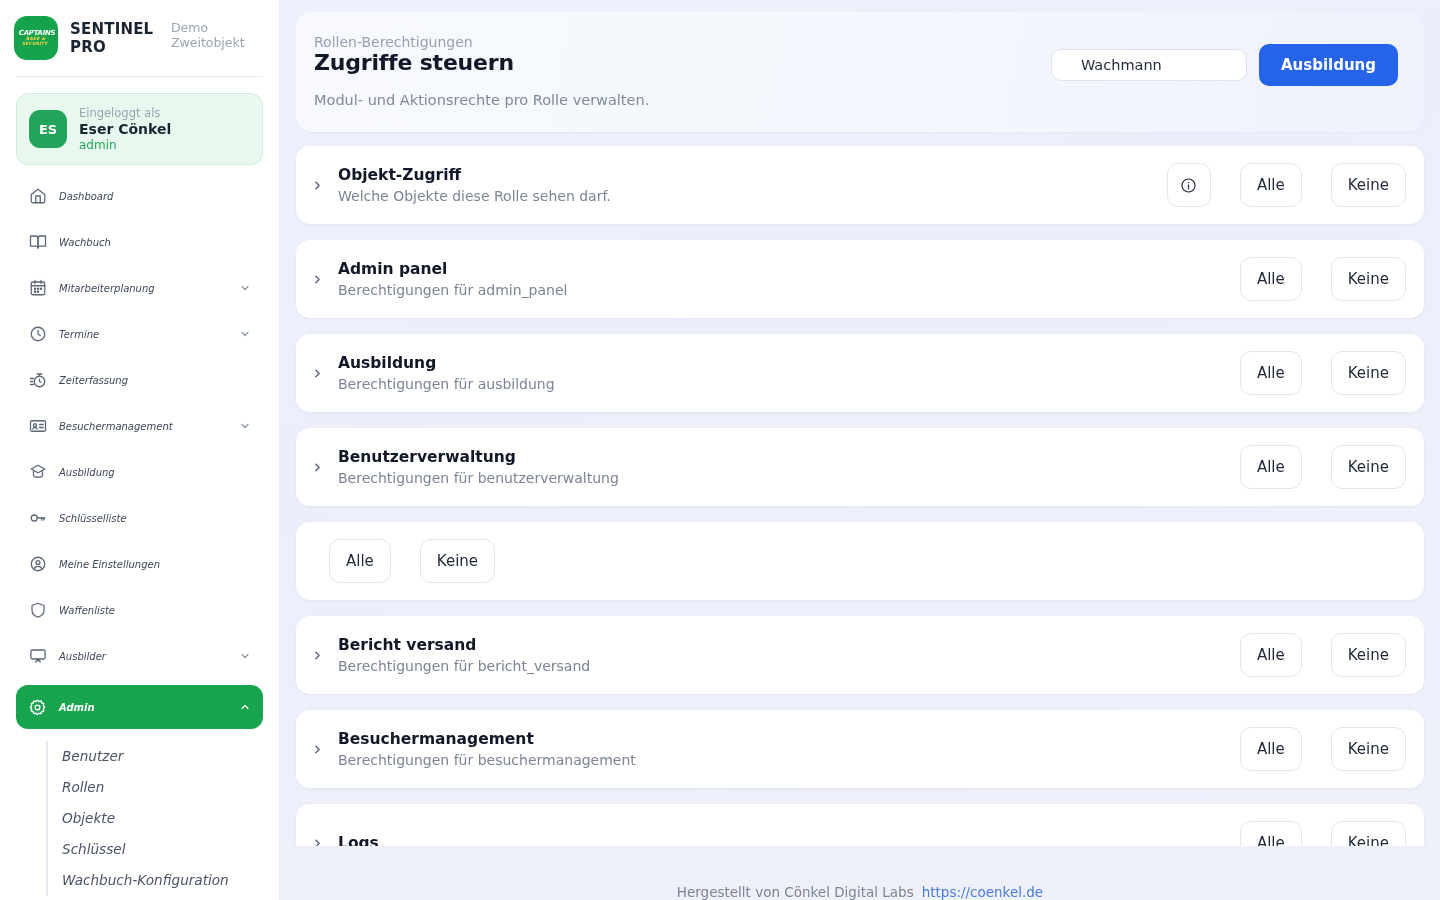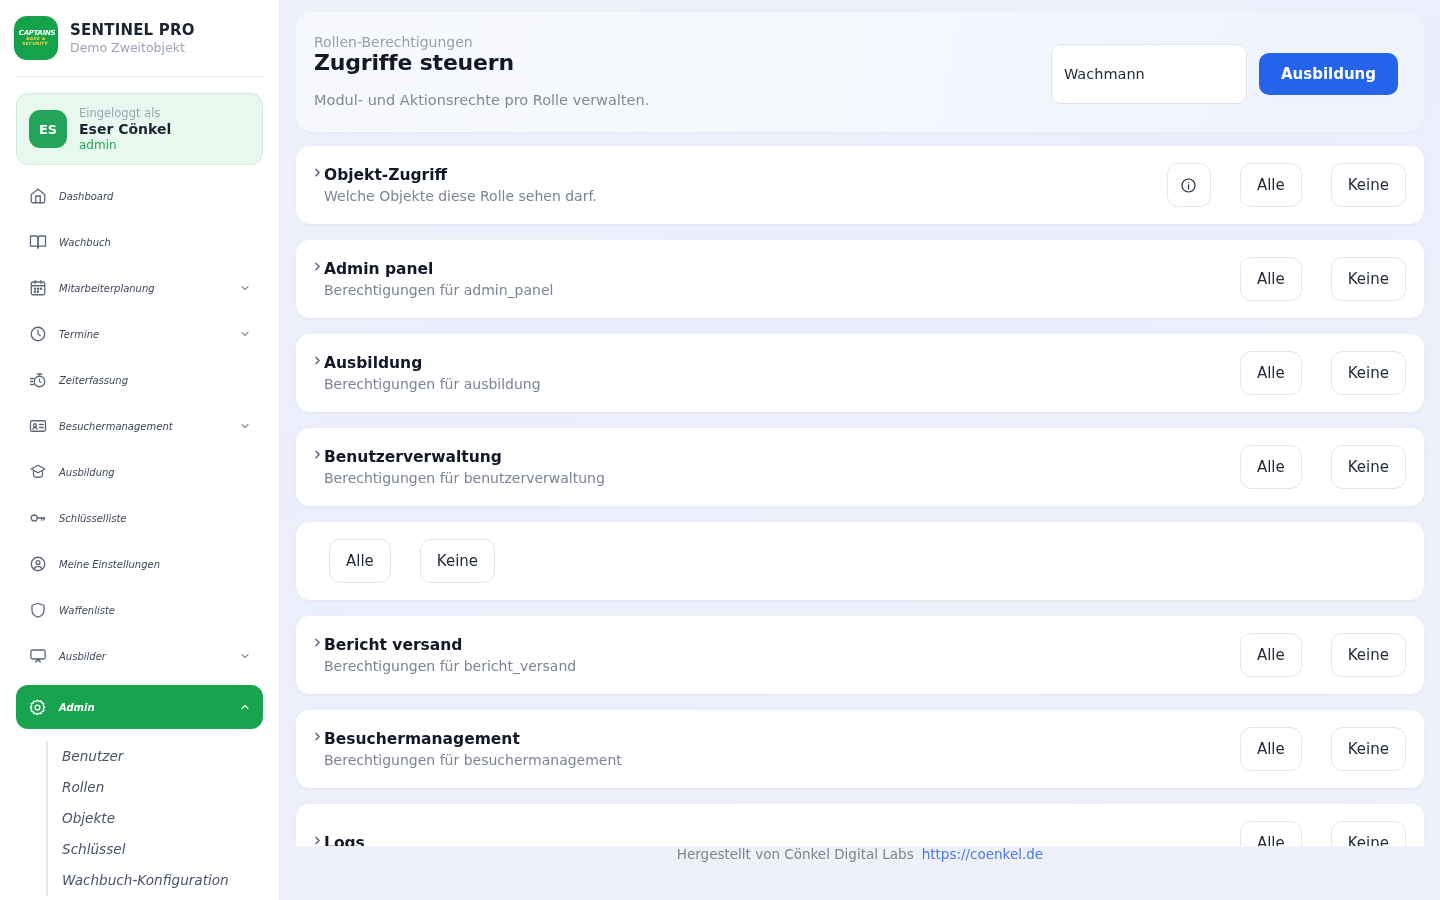--- a/index.html
+++ b/index.html
@@ -27,21 +27,21 @@
     background: #14a34a;
     display: flex; align-items: center; justify-content: center;
     flex: 0 0 44px; overflow: hidden;
   }
   .brand-logo .mark {
     font-size: 7px; font-weight: 700; color: #ffffff;
     line-height: 1.05; letter-spacing: -0.3px; text-align: center;
     transform: skewX(-10deg);
   }
   .brand-logo .mark .sub { color: #f2d24b; font-size: 4.4px; letter-spacing: 0.2px; }
-  .brand-text { display: flex; flex-direction: column; gap: 1px; }
+  .brand-text { display: flex; flex-direction: row; gap: 1px; }
   .brand-title { font-size: 15px; font-weight: 700; color: #1b2431; letter-spacing: .2px; }
   .brand-sub { font-size: 12.5px; color: #9aa4b2; }
 
   .sb-divider { height: 1px; background: #e9edf3; margin: 16px 16px 0 16px; }
 
   .usercard {
     margin: 16px 16px 0 16px;
     background: #e9f8ee;
     border: 1px solid #cdeeda;
     border-radius: 12px;
@@ -95,62 +95,62 @@
     padding: 22px 26px 24px 18px;
     display: flex; align-items: flex-start; justify-content: space-between;
     box-shadow: 0 1px 2px rgba(30,45,90,.04);
   }
   .ph-left { padding-left: 0; }
   .ph-kicker { font-size: 14px; color: #97a0ae; }
   .ph-title { font-size: 22px; font-weight: 700; color: #111827; letter-spacing: -0.2px; margin-bottom: 17px; }
   .ph-desc { font-size: 14.5px; color: #7f8a99; }
   .ph-right { display: flex; align-items: center; gap: 12px; padding-top: 10px; }
   .role-input {
-    width: 196px; height: 60px;
+    width: 196px; height: 32px;
     border: 1px solid #dfe4ec; border-radius: 10px;
-    background: #ffffff; padding: 0 12px;
+    background: #ffffff; padding: 0 29px;
     font-size: 14.5px; color: #1f2937;
     font-family: inherit; outline: none;
   }
   .save-btn {
     height: 42px; padding: 0 22px;
     background: #2563eb; color: #ffffff;
     border: none; border-radius: 10px;
     font-size: 15px; font-weight: 700; cursor: pointer;
     font-family: inherit;
   }
 
   .cards { margin-top: 14px; display: flex; flex-direction: column; gap: 16px; }
   .card {
     background: #ffffff; border-radius: 14px;
     min-height: 78px;
     padding: 16px 18px 16px 14px;
     display: flex; align-items: center; justify-content: space-between;
     box-shadow: 0 1px 3px rgba(30,45,90,.06);
   }
-  .card-left { display: flex; align-items: flex-start; }
+  .card-left { display: flex; align-items: center; gap: 14px; }
   .card-chev { width: 14px; color: #56617a; display: flex; align-items: center; justify-content: center; flex: 0 0 14px; }
   .card-txt { display: flex; flex-direction: column; gap: 4px; }
   .card-title { font-size: 15.5px; font-weight: 700; color: #111827; }
   .card-sub { font-size: 14px; color: #7b8494; }
   .card-actions { display: flex; align-items: center; gap: 10px; }
   .pill {
     min-width: 60px; height: 44px; padding: 0 16px;
     border: 1px solid #e2e7ef; border-radius: 11px;
     background: #ffffff; color: #1f2937;
     font-size: 15px; font-family: inherit; cursor: pointer;
     display: flex; align-items: center; justify-content: center; margin-left: 19px;
   }
   .pill.icon-pill { min-width: 44px; padding: 0; }
 
   .footer {
     position: absolute; left: 0; right: 0; bottom: 0;
     height: 54px;
     background: #eef1fa;
-    display: flex; align-items: flex-start; justify-content: center; gap: 8px;
+    display: flex; align-items: flex-end; justify-content: center; gap: 8px;
     font-size: 13.5px; color: #7b8494;
   }
   .footer a { color: #4b7ae0; text-decoration: none; }
 
   svg { display: block; }
 </style>
 </head>
 <body>
 
 <div class="app">

